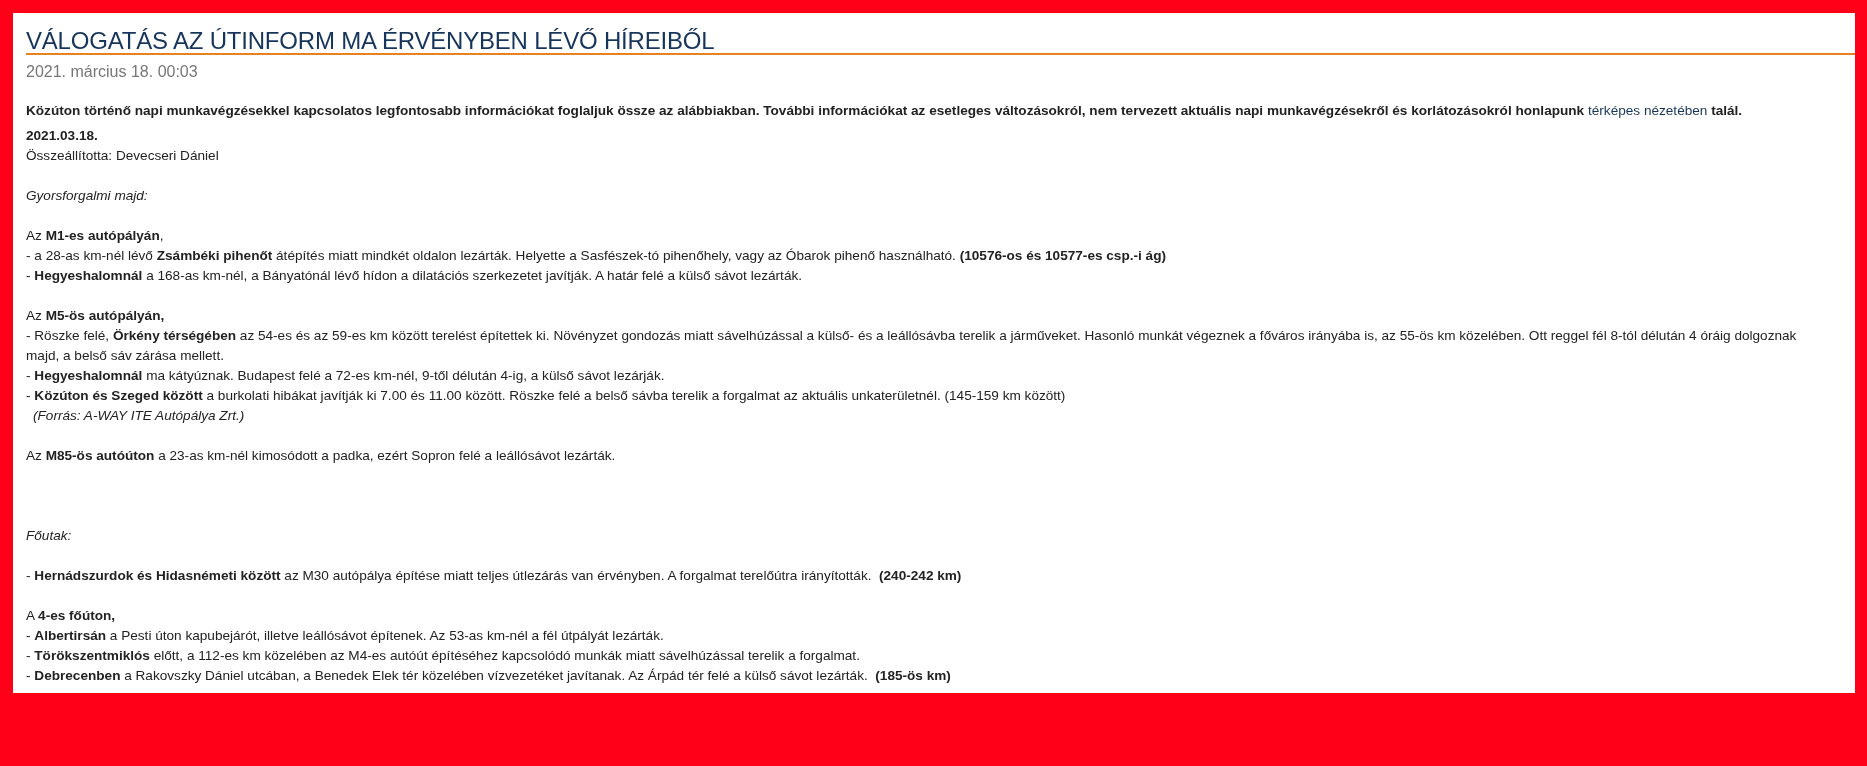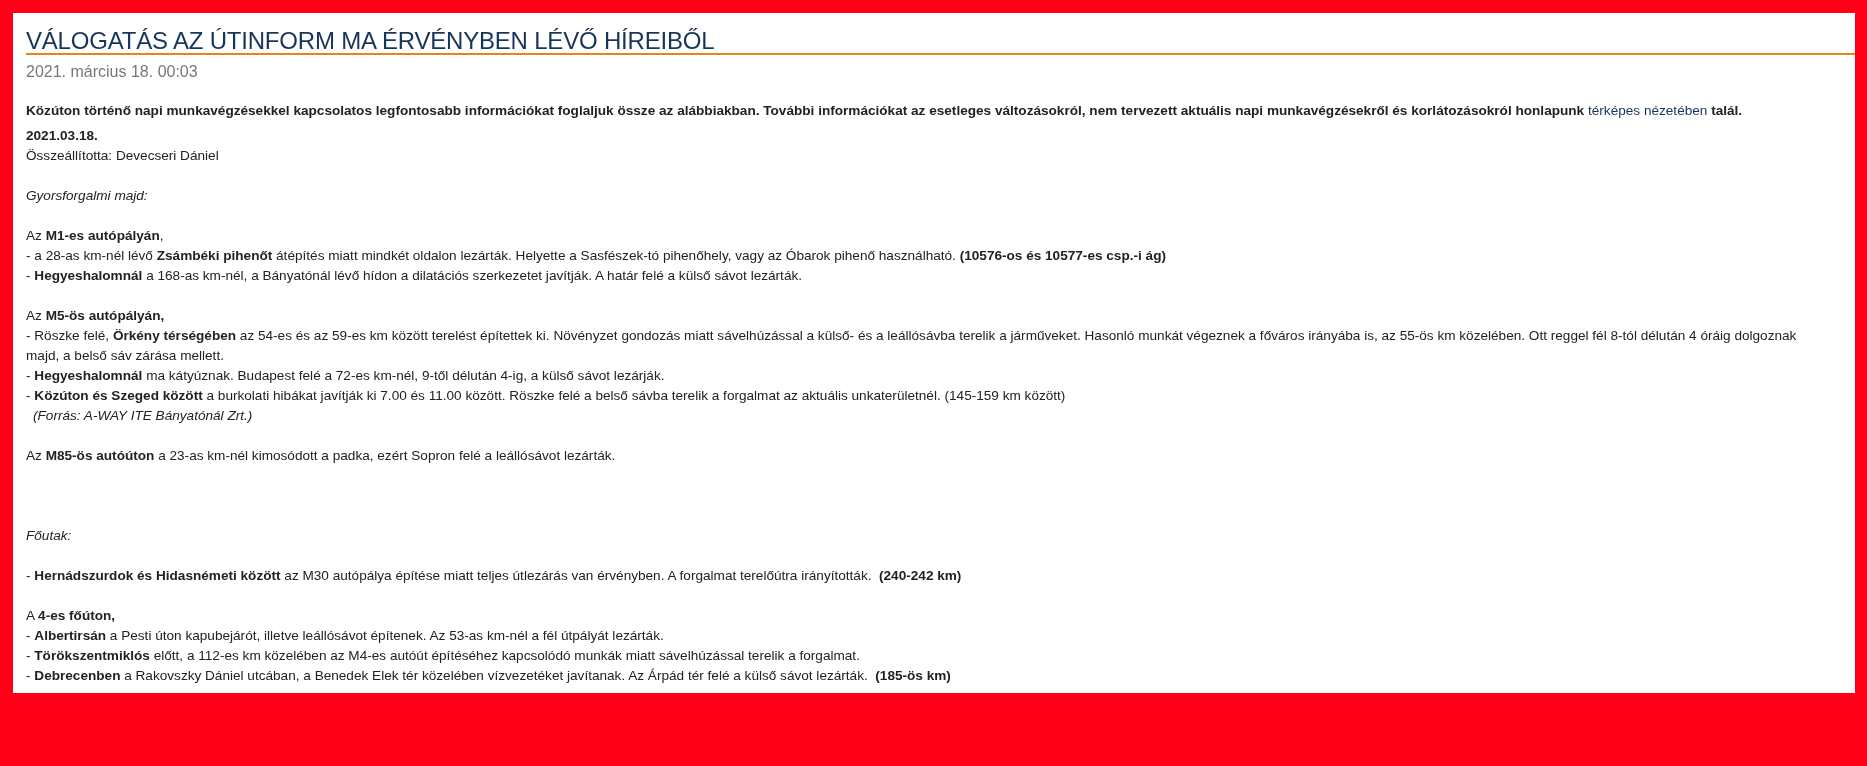--- a/index.html
+++ b/index.html
@@ -62,21 +62,21 @@
       <div class="line"><span>Az </span><b>M1-es autópályán</b><span>,</span></div>
       <div class="line"><span>- a 28-as km-nél lévő </span><b>Zsámbéki pihenőt</b><span> átépítés miatt mindkét oldalon lezárták. Helyette a Sasfészek-tó pihenőhely, vagy az Óbarok pihenő használható. </span><b>(10576-os és 10577-es csp.-i ág)</b></div>
       <div class="line"><span>- </span><b>Hegyeshalomnál</b><span> a 168-as km-nél, a Bányatónál lévő hídon a dilatációs szerkezetet javítják. A határ felé a külső sávot lezárták.</span></div>
       <div class="gap"></div>
 
       <div class="line"><span>Az </span><b>M5-ös autópályán,</b></div>
       <div class="line"><span>- Röszke felé, </span><b>Örkény térségében</b><span> az 54-es és az 59-es km között terelést építettek ki. Növényzet gondozás miatt sávelhúzással a külső- és a leállósávba terelik a járműveket. Hasonló munkát végeznek a főváros irányába is, az 55-ös km közelében. Ott reggel fél 8-tól délután 4 óráig dolgoznak</span></div>
       <div class="line">majd, a belső sáv zárása mellett.</div>
       <div class="line"><span>- </span><b>Hegyeshalomnál</b><span> ma kátyúznak. Budapest felé a 72-es km-nél, 9-től délután 4-ig, a külső sávot lezárják.</span></div>
       <div class="line"><span>- </span><b>Közúton és Szeged között</b><span> a burkolati hibákat javítják ki 7.00 és 11.00 között. Röszke felé a belső sávba terelik a forgalmat az aktuális unkaterületnél. (145-159 km között)</span></div>
-      <div class="line" style="padding-left:7px"><i>(Forrás: A-WAY ITE Bányatónál Zrt.)</i></div>
+      <div class="line" style="padding-left:7px"><i>(Forrás: A-WAY ITE Autópálya Zrt.)</i></div>
       <div class="gap"></div>
 
       <div class="line"><span>Az </span><b>M85-ös autóúton</b><span> a 23-as km-nél kimosódott a padka, ezért Sopron felé a leállósávot lezárták.</span></div>
       <div class="gap"></div>
 
       <div class="gap2"></div>
 
       <div class="line"><i>Főutak:</i></div>
       <div class="gap"></div>
 

